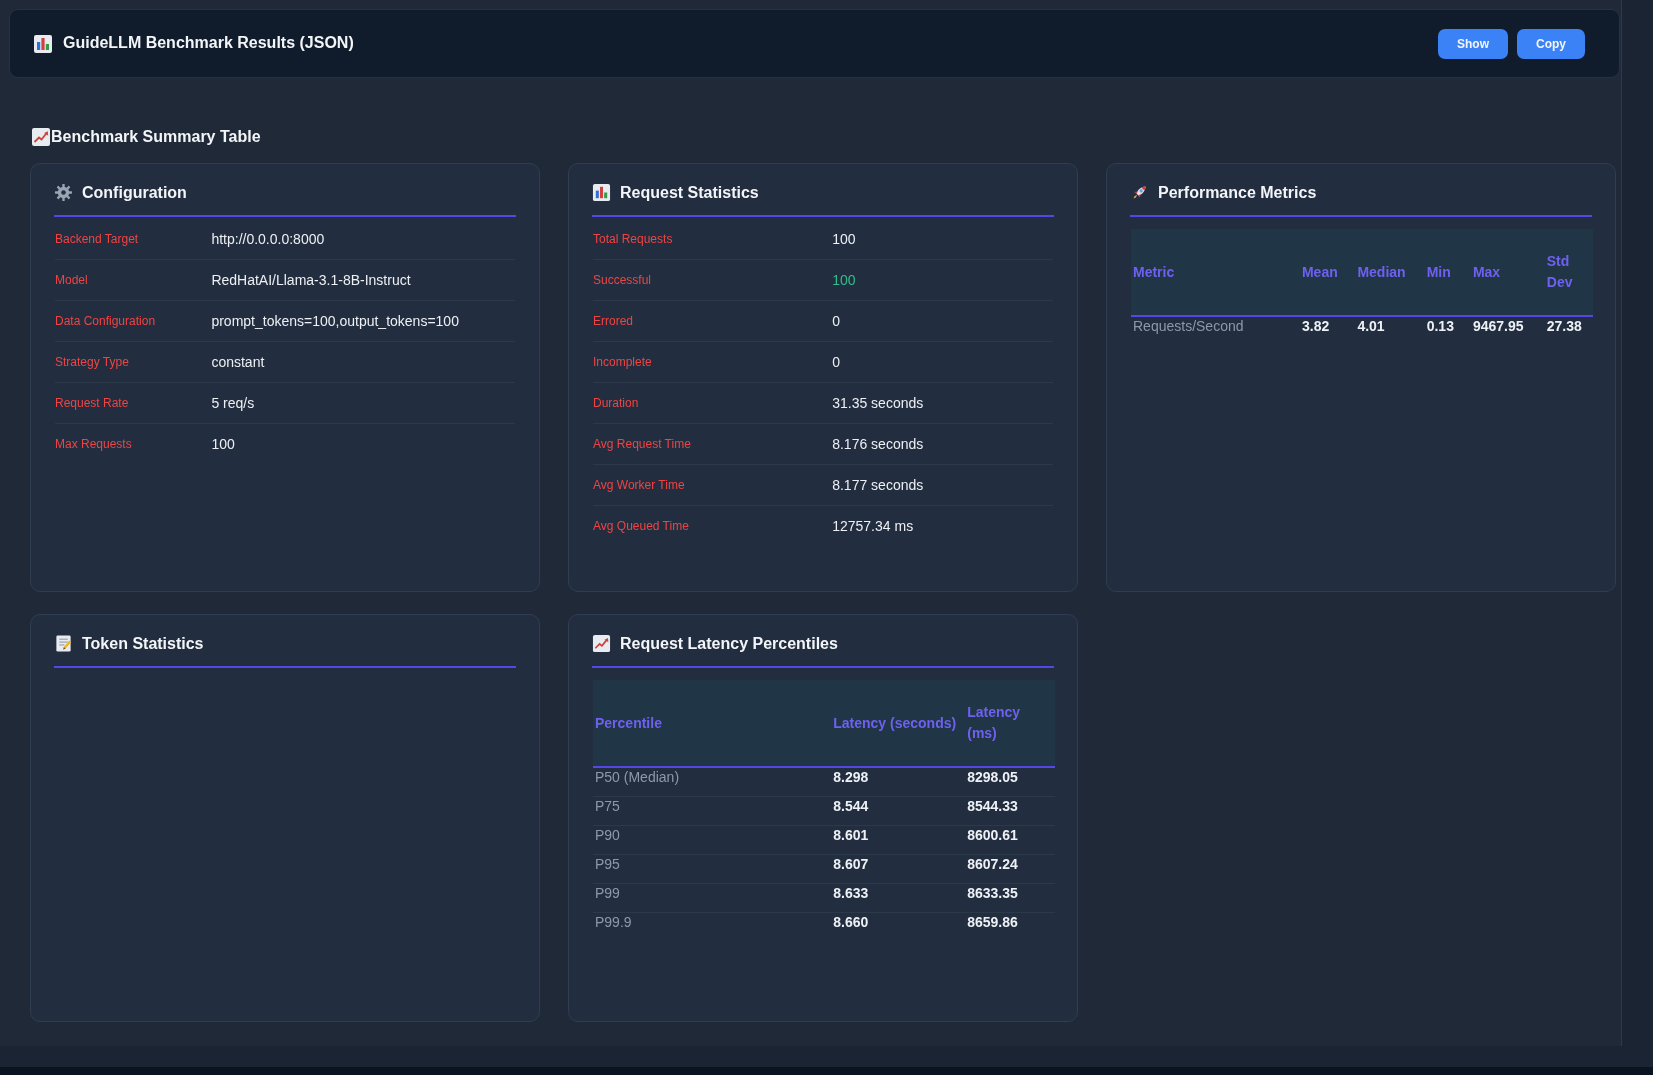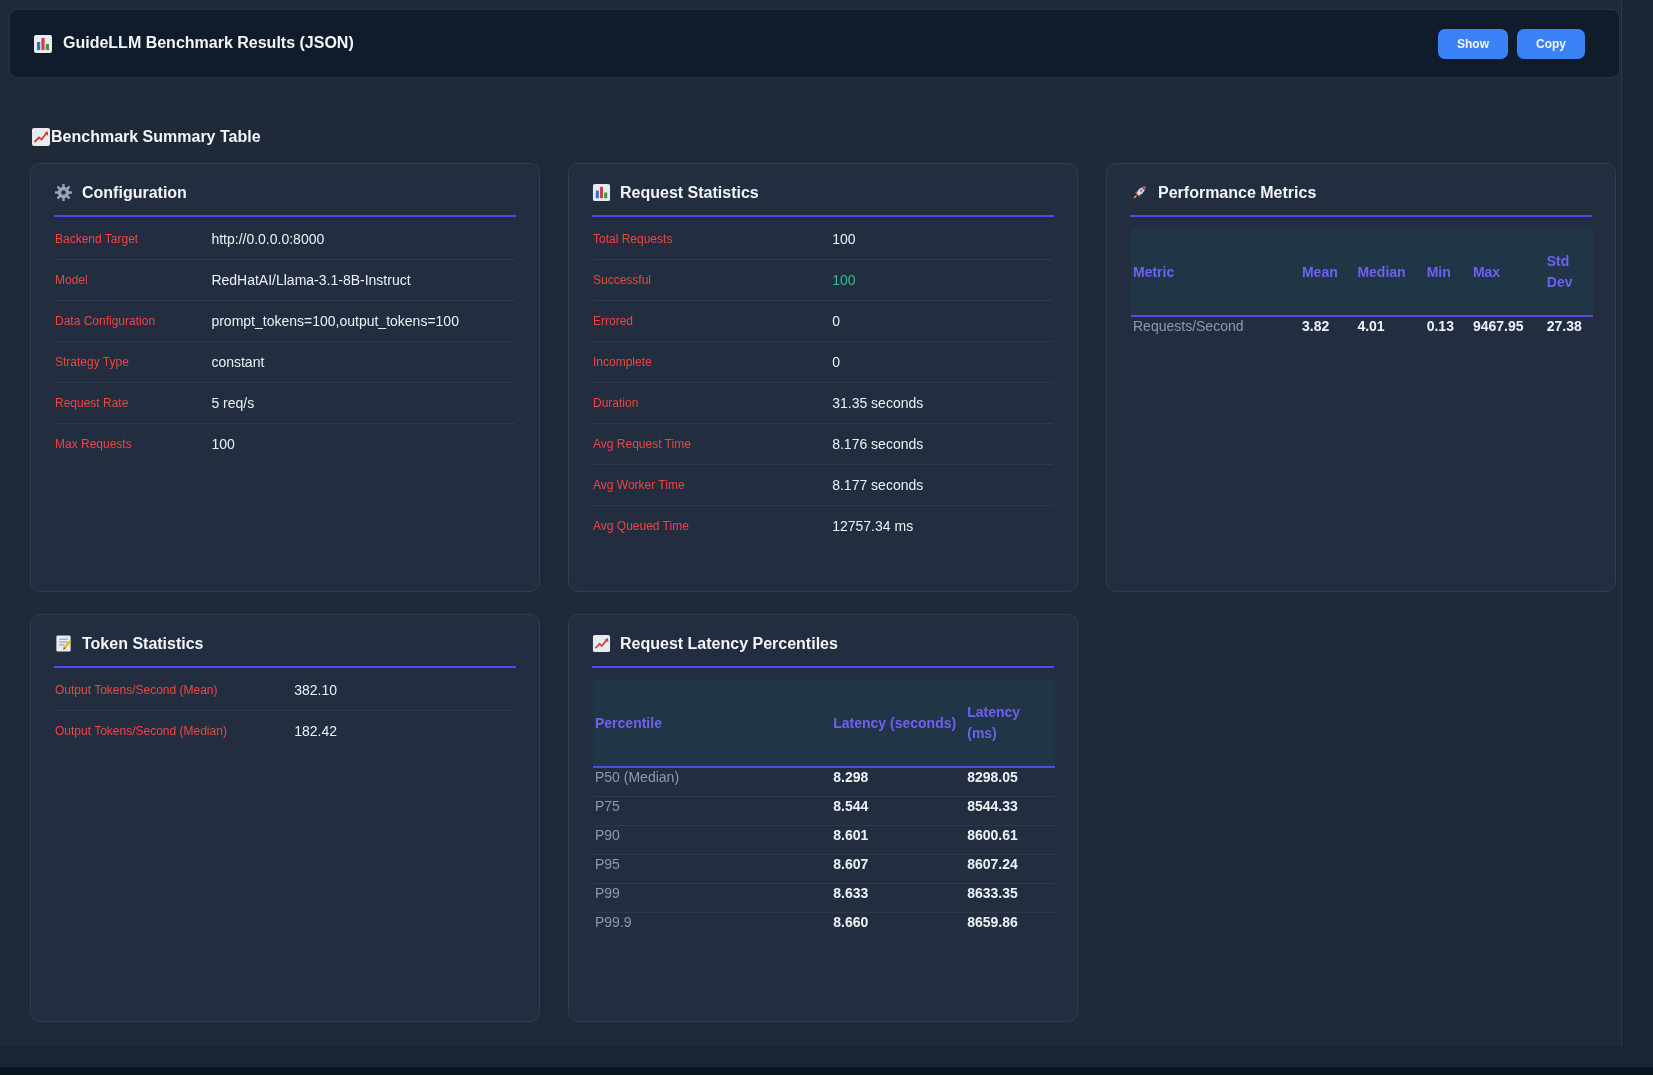--- a/index.html
+++ b/index.html
@@ -256,30 +256,20 @@
                 <line x1="5.5" y1="11.5" x2="11" y2="11.5"></line>
               </g>
               <g transform="rotate(40 13 12)">
                 <rect x="12" y="6" width="2.6" height="9" fill="#f0b429"></rect>
                 <polygon points="12,15 14.6,15 13.3,17.6" fill="#6b4f1d"></polygon>
               </g>
             </svg>
         </span>
         <span class="card-title">Token Statistics</span>
       </div>
-      <div class="kv">
-        <div class="kv-row">
-          <span class="kv-label">Output Tokens/Second (Mean)</span>
-          <span class="kv-value">382.10</span>
-        </div>
-        <div class="kv-row">
-          <span class="kv-label">Output Tokens/Second (Median)</span>
-          <span class="kv-value">182.42</span>
-        </div>
-      </div>
     </div>
 
     <div class="card h2">
       <div class="card-head">
         <span class="icon">
           <svg width="19" height="19" viewBox="0 0 20 20">
               <rect x="1" y="1" width="18" height="18" rx="2" fill="#e8ebef"></rect>
               <polyline points="3.5,15 8,10.5 10.5,12.5 15.5,6.2" fill="none" stroke="#d0413e" stroke-width="1.8"></polyline>
               <polygon points="16.8,4.2 17.2,8.8 13.2,6.1" fill="#d0413e"></polygon>
             </svg>

